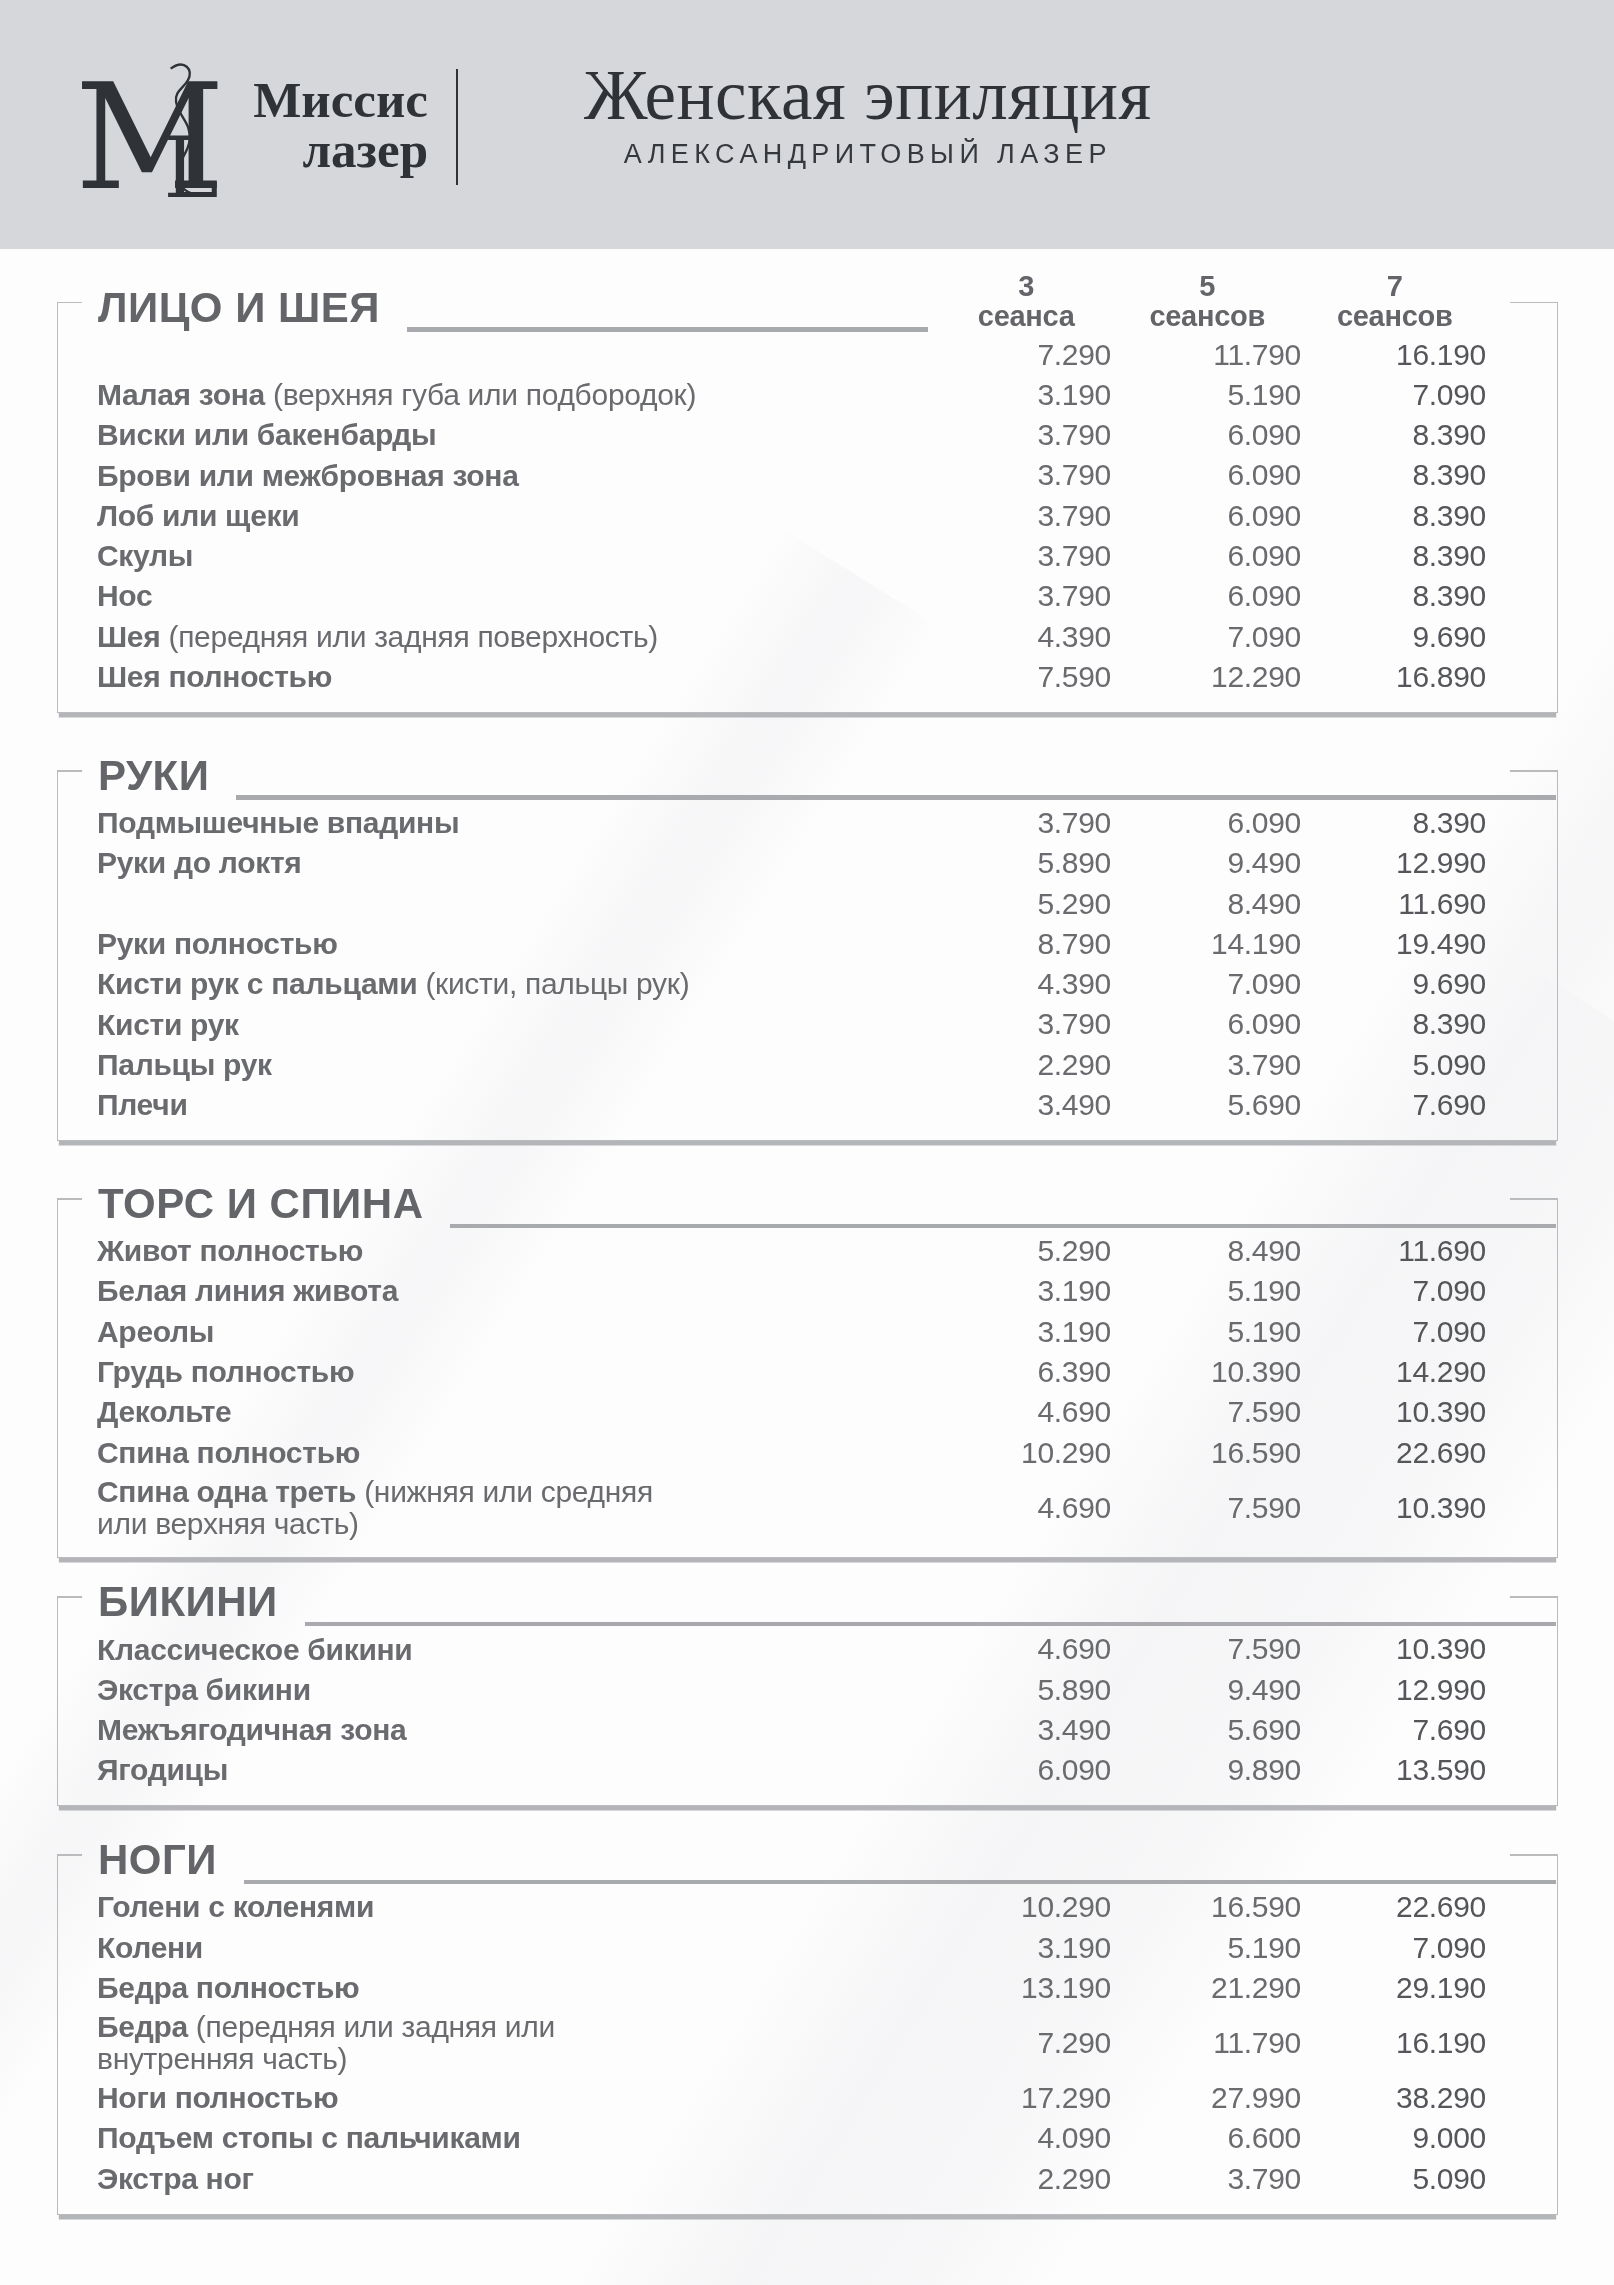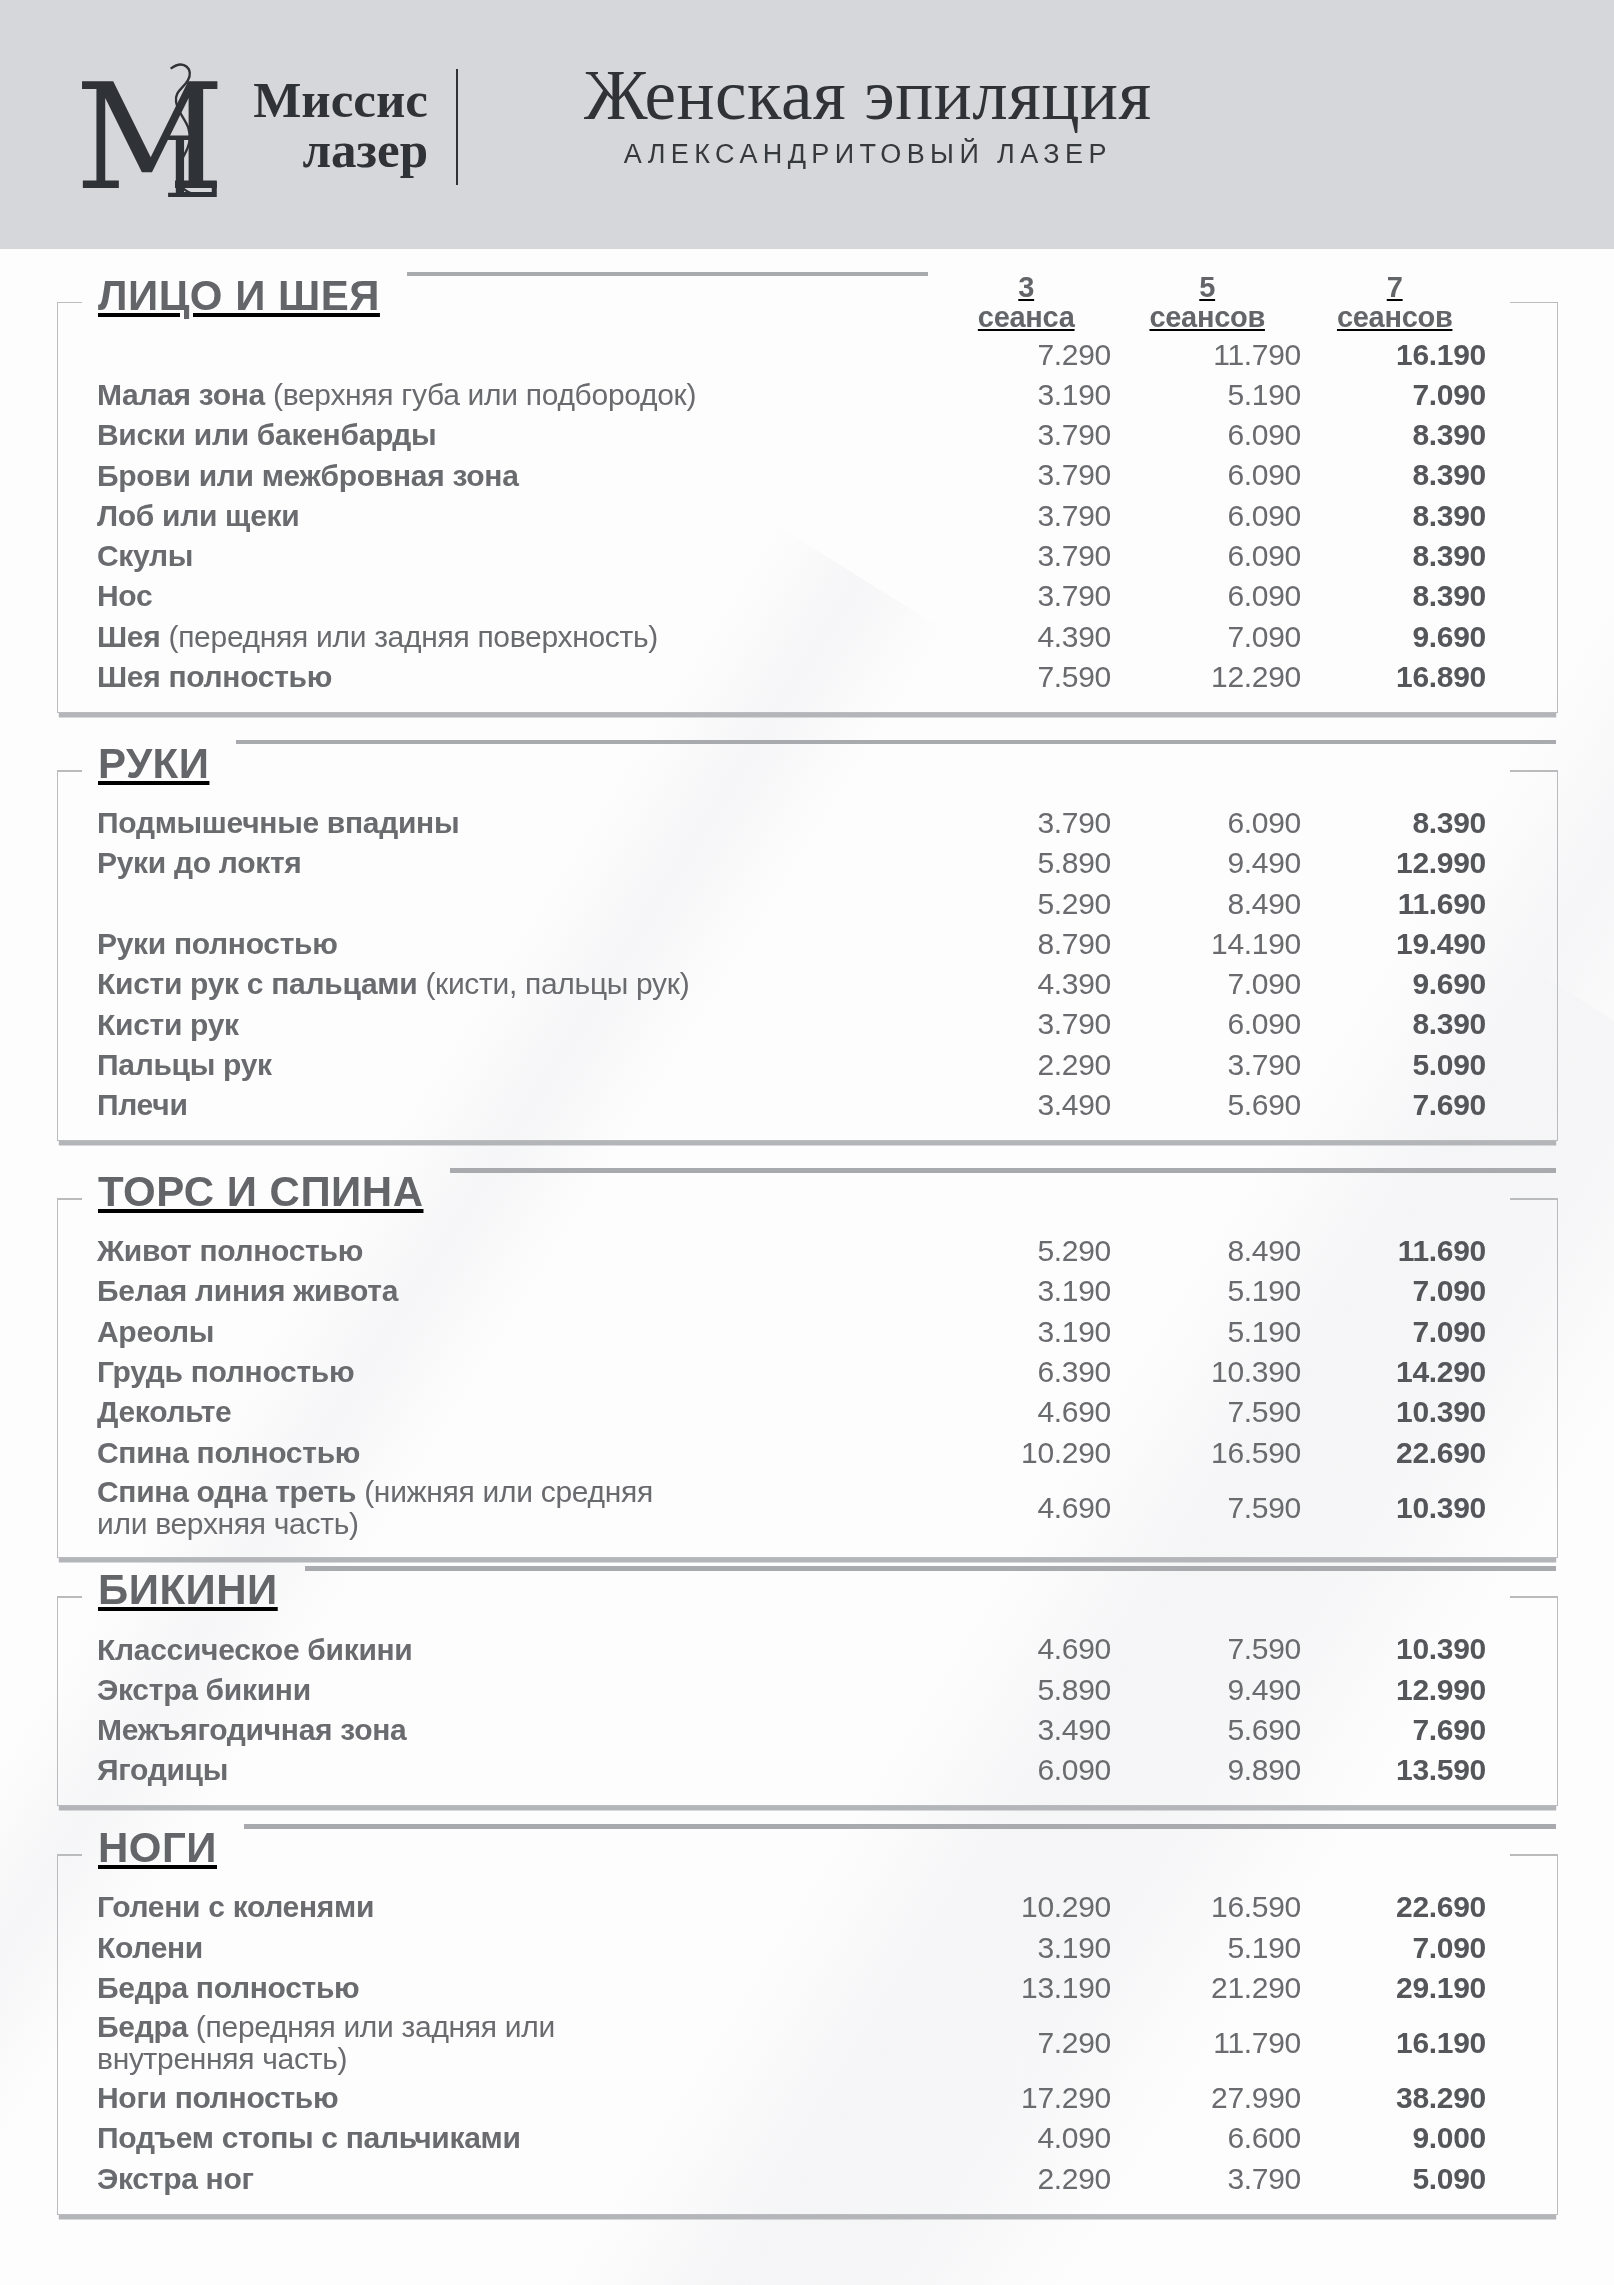--- a/index.html
+++ b/index.html
@@ -31,22 +31,22 @@
   .hdr-subtitle{margin-top:8.1px;font-size:27px;font-weight:normal;letter-spacing:5.4px;color:#35383d;}
 
   
   #sections{position:relative;z-index:1;}
   .zone{margin:0 57px;}
   .zone-1{margin-top:22.6px;}
   .zone-2{margin-top:27px;}
   .zone-3{margin-top:27px;}
   .zone-4{margin-top:8px;}
   .zone-5{margin-top:18px;}
-  .zone-head{position:relative;z-index:2;display:flex;align-items:flex-start;
-      height:60px;margin-bottom:-30px;padding:0 1.8px 0 41px;text-decoration:underline;}
+  .zone-head{position:relative;z-index:2;display:flex;align-items:flex-end;
+      height:60px;margin-bottom:-30px;padding:0 1.8px 0 41px;}
   .zone-title{font-size:42px;font-weight:bold;color:var(--section-title,#646569);
       letter-spacing:0.5px;padding-right:27px;white-space:nowrap;}
   .zone-rule{flex:1;height:4.5px;background:var(--rule,#a8aaad);}
   .cols{display:flex;margin-right:69px;padding-left:12.7px;}
   .col-cell{text-align:center;font-weight:bold;color:var(--section-title,#636468);
       font-size:29px;line-height:1.05;letter-spacing:-0.3px;}
   .col-cell.c1{width:172px;}
   .col-cell.c2{width:190px;}
   .col-cell.c3{width:185px;}
 
@@ -58,21 +58,21 @@
 
   .row{display:flex;align-items:center;margin-bottom:6.3px;}
   .row:last-child{margin-bottom:0;}
   .row-label{flex:1;max-width:715px;font-size:30px;font-weight:bold;
       color:var(--text,#6a6b6e);line-height:1.06;letter-spacing:-0.3px;white-space:pre-line;
       padding-right:13.6px;}
   .row-label .note{font-weight:normal;}
   .price{font-size:30px;text-align:right;color:var(--text,#6a6b6e);letter-spacing:-0.3px;}
   .price.p1{width:172px;margin-left:auto;}
   .price.p2{width:190px;}
-  .price.p3{width:185px;font-weight:bold;color:var(--price-bold,#54565a);}
+  .price.p3{width:185px;font-weight:normal;color:var(--price-bold,#54565a);}
 </style>
 </head>
 <body style="--page-bg: #fdfdfe; --header-bg: #d5d7da; --ink: #2f3237; --text: #6a6b6e; --price-bold: #54565a; --section-title: #646569; --border: #b9bbbd; --rule: #a8aaad;">
 
 <div class="page">
 
   <div class="wm wm1"></div>
   <div class="wm wm2"></div>
   <div class="wm wm3"></div>
 

